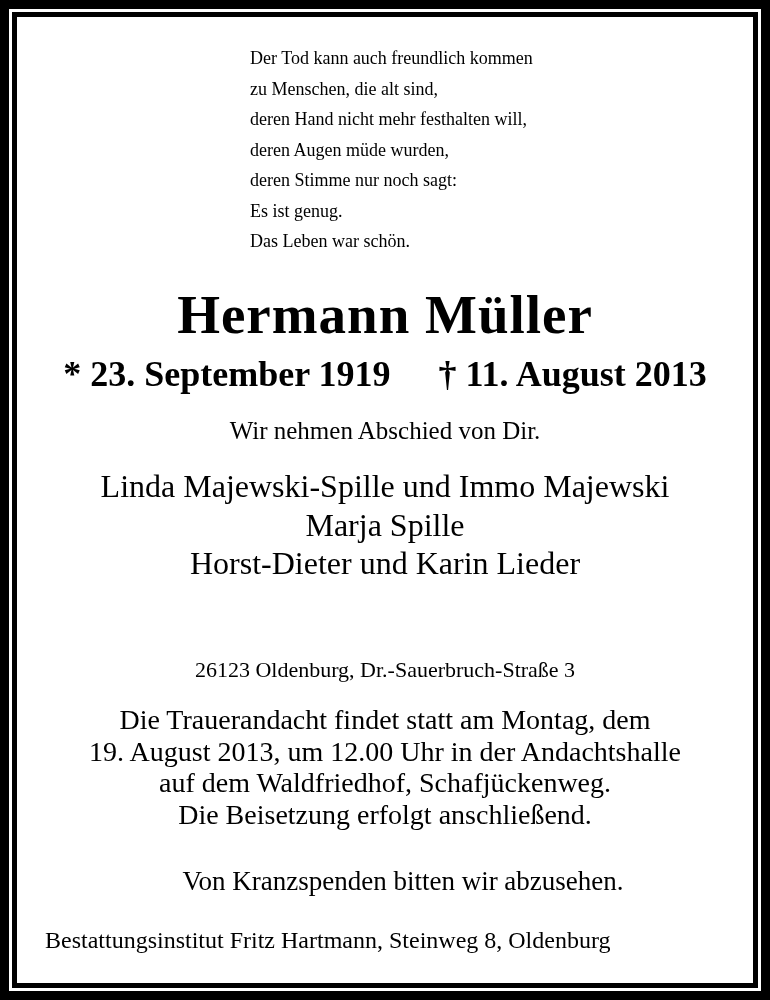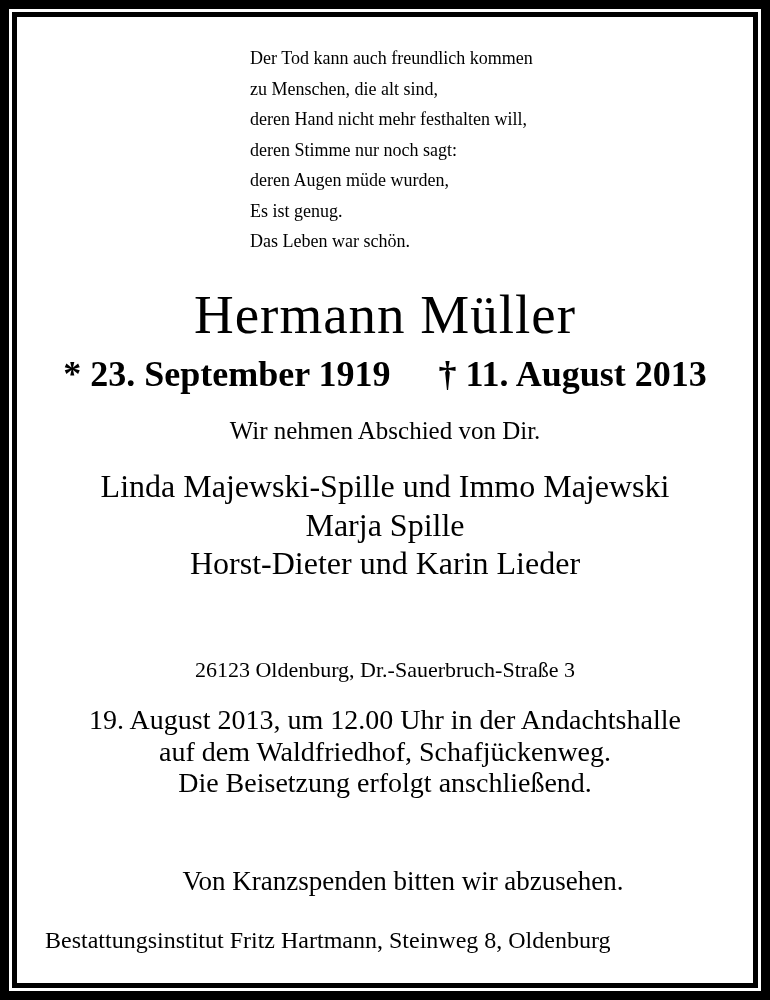--- a/index.html
+++ b/index.html
@@ -35,21 +35,21 @@
     .poem div { white-space: nowrap; }
     .centered {
       position: absolute;
       left: 0; right: 0;
       text-align: center;
       white-space: nowrap;
     }
     .name {
       top: 266px;
       font-size: 55px;
-      font-weight: normal;
+      font-weight: bold;
       letter-spacing: 1px;
     }
     .dates {
       top: 336px;
       font-size: 36px;
       font-weight: bold;
     }
     .dates .spacer { display: inline-block; width: 30px; }
     .farewell {
       top: 400px;
@@ -87,22 +87,22 @@
 
 <div class="frame-gap"></div>
 <div class="frame-inner"></div>
 
 <div class="content">
 
   <div class="poem">
     <div>Der Tod kann auch freundlich kommen</div>
     <div>zu Menschen, die alt sind,</div>
     <div>deren Hand nicht mehr festhalten will,</div>
+    <div>deren Augen müde wurden,</div>
     <div>deren Stimme nur noch sagt:</div>
-    <div>deren Augen müde wurden,</div>
     <div>Es ist genug.</div>
     <div>Das Leben war schön.</div>
   </div>
 
   <div class="centered name">Hermann Müller</div>
 
   <div class="centered dates">
     <span>*</span>
     <span>23. September 1919</span>
     <span class="spacer"></span>
@@ -114,20 +114,21 @@
 
   <div class="centered mourners">
     <div>Linda Majewski-Spille und Immo Majewski</div>
     <div>Marja Spille</div>
     <div>Horst-Dieter und Karin Lieder</div>
   </div>
 
   <div class="centered address">26123 Oldenburg, Dr.-Sauerbruch-Straße 3</div>
 
   <div class="centered service">
+    <div>Die Trauerandacht findet statt am Montag, dem</div>
     <div>19. August 2013, um 12.00 Uhr in der Andachtshalle</div>
     <div>auf dem Waldfriedhof, Schafjückenweg.</div>
     <div>Die Beisetzung erfolgt anschließend.</div>
   </div>
 
   <div class="centered request">Von Kranzspenden bitten wir abzusehen.</div>
 
   <div class="undertaker">Bestattungsinstitut Fritz Hartmann, Steinweg 8, Oldenburg</div>
 </div>
 

